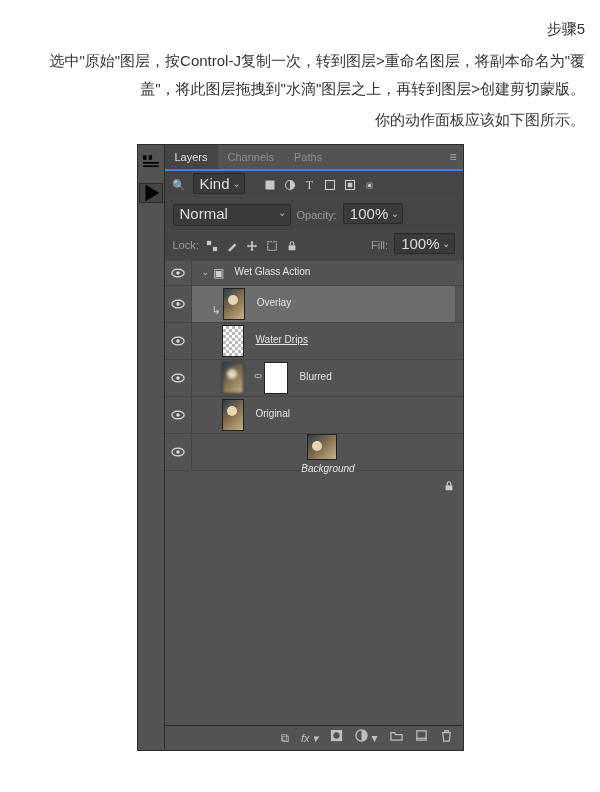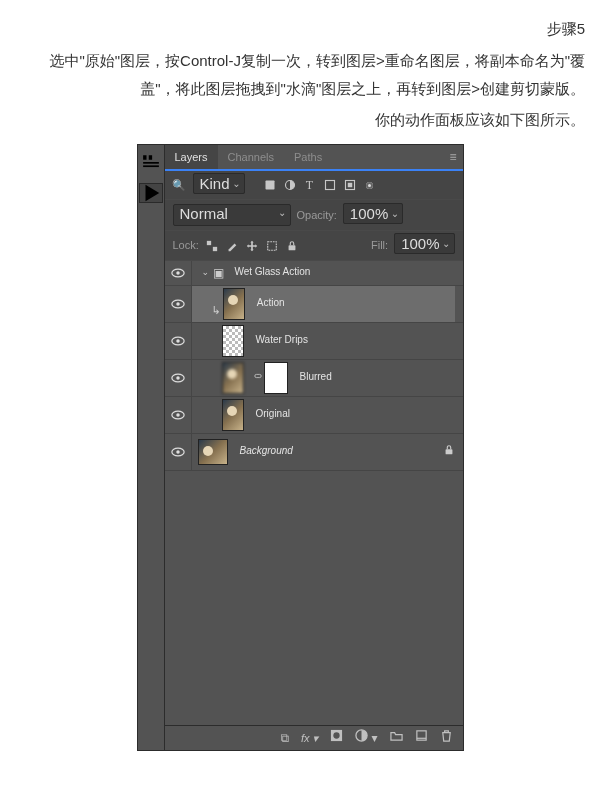--- a/index.html
+++ b/index.html
@@ -376,34 +376,34 @@
         <div class="layer-row selected">
           <div class="eye-cell">
             <svg viewBox="0 0 16 16" width="14" height="14">
                 <ellipse cx="8" cy="8" rx="7" ry="4.5" fill="none" stroke="#ddd" stroke-width="1.4"></ellipse>
                 <circle cx="8" cy="8" r="2" fill="#ddd"></circle>
               </svg>
           </div>
           <div class="layer-content" style="padding-left:18px;">
             <span class="clip-arrow">↳</span>
             <span class="thumb photo"></span>
-            <span class="layer-name">Action</span>
+            <span class="layer-name">Overlay</span>
           </div>
         </div>
 
         <div class="layer-row">
           <div class="eye-cell">
             <svg viewBox="0 0 16 16" width="14" height="14">
                 <ellipse cx="8" cy="8" rx="7" ry="4.5" fill="none" stroke="#ddd" stroke-width="1.4"></ellipse>
                 <circle cx="8" cy="8" r="2" fill="#ddd"></circle>
               </svg>
           </div>
           <div class="layer-content" style="padding-left:30px;">
             <span class="thumb checker"></span>
-            <span class="layer-name" style="text-align:right;">Water Drips </span>
+            <span class="layer-name" style="text-decoration:underline;text-align:right;">Water Drips </span>
           </div>
         </div>
 
         <div class="layer-row">
           <div class="eye-cell">
             <svg viewBox="0 0 16 16" width="14" height="14">
                 <ellipse cx="8" cy="8" rx="7" ry="4.5" fill="none" stroke="#ddd" stroke-width="1.4"></ellipse>
                 <circle cx="8" cy="8" r="2" fill="#ddd"></circle>
               </svg>
           </div>
@@ -432,21 +432,21 @@
           </div>
         </div>
 
         <div class="layer-row">
           <div class="eye-cell">
             <svg viewBox="0 0 16 16" width="14" height="14">
                 <ellipse cx="8" cy="8" rx="7" ry="4.5" fill="none" stroke="#ddd" stroke-width="1.4"></ellipse>
                 <circle cx="8" cy="8" r="2" fill="#ddd"></circle>
               </svg>
           </div>
-          <div class="layer-content" style="padding-left:6px;">
+          <div class="layer-content" style="padding-left:6px;flex-direction:column;">
             <span class="thumb photo" style="width:28px; height:24px;"></span>
             <span class="layer-name" style="font-style:italic;">Background</span>
             <span class="lock-right">
               <svg viewBox="0 0 14 14" width="12" height="12">
                   <rect x="3" y="6" width="8" height="6" rx="1" fill="#ccc"></rect>
                   <path d="M5 6 V4 a2 2 0 0 1 4 0 V6" fill="none" stroke="#ccc" stroke-width="1.3"></path>
                 </svg>
             </span>
           </div>
         </div>

